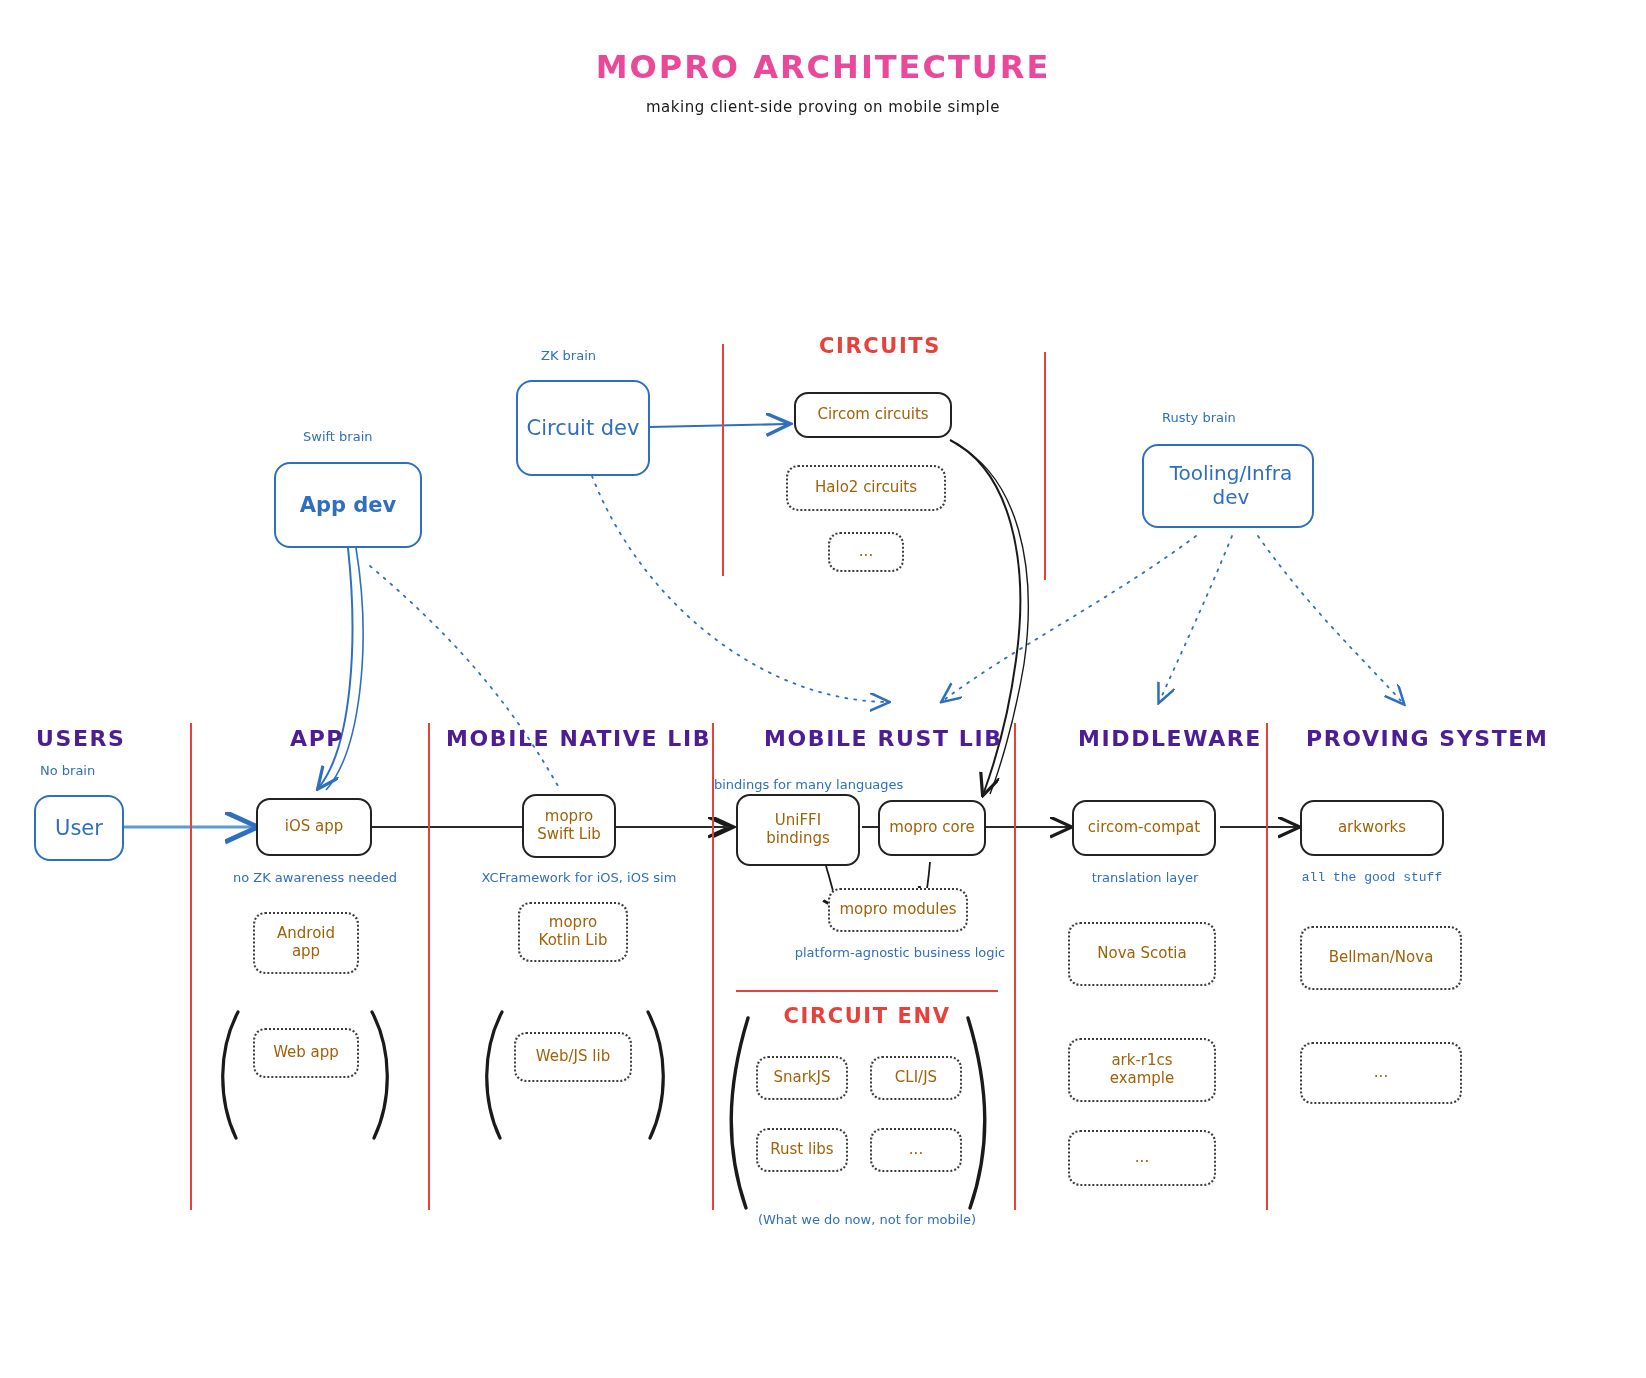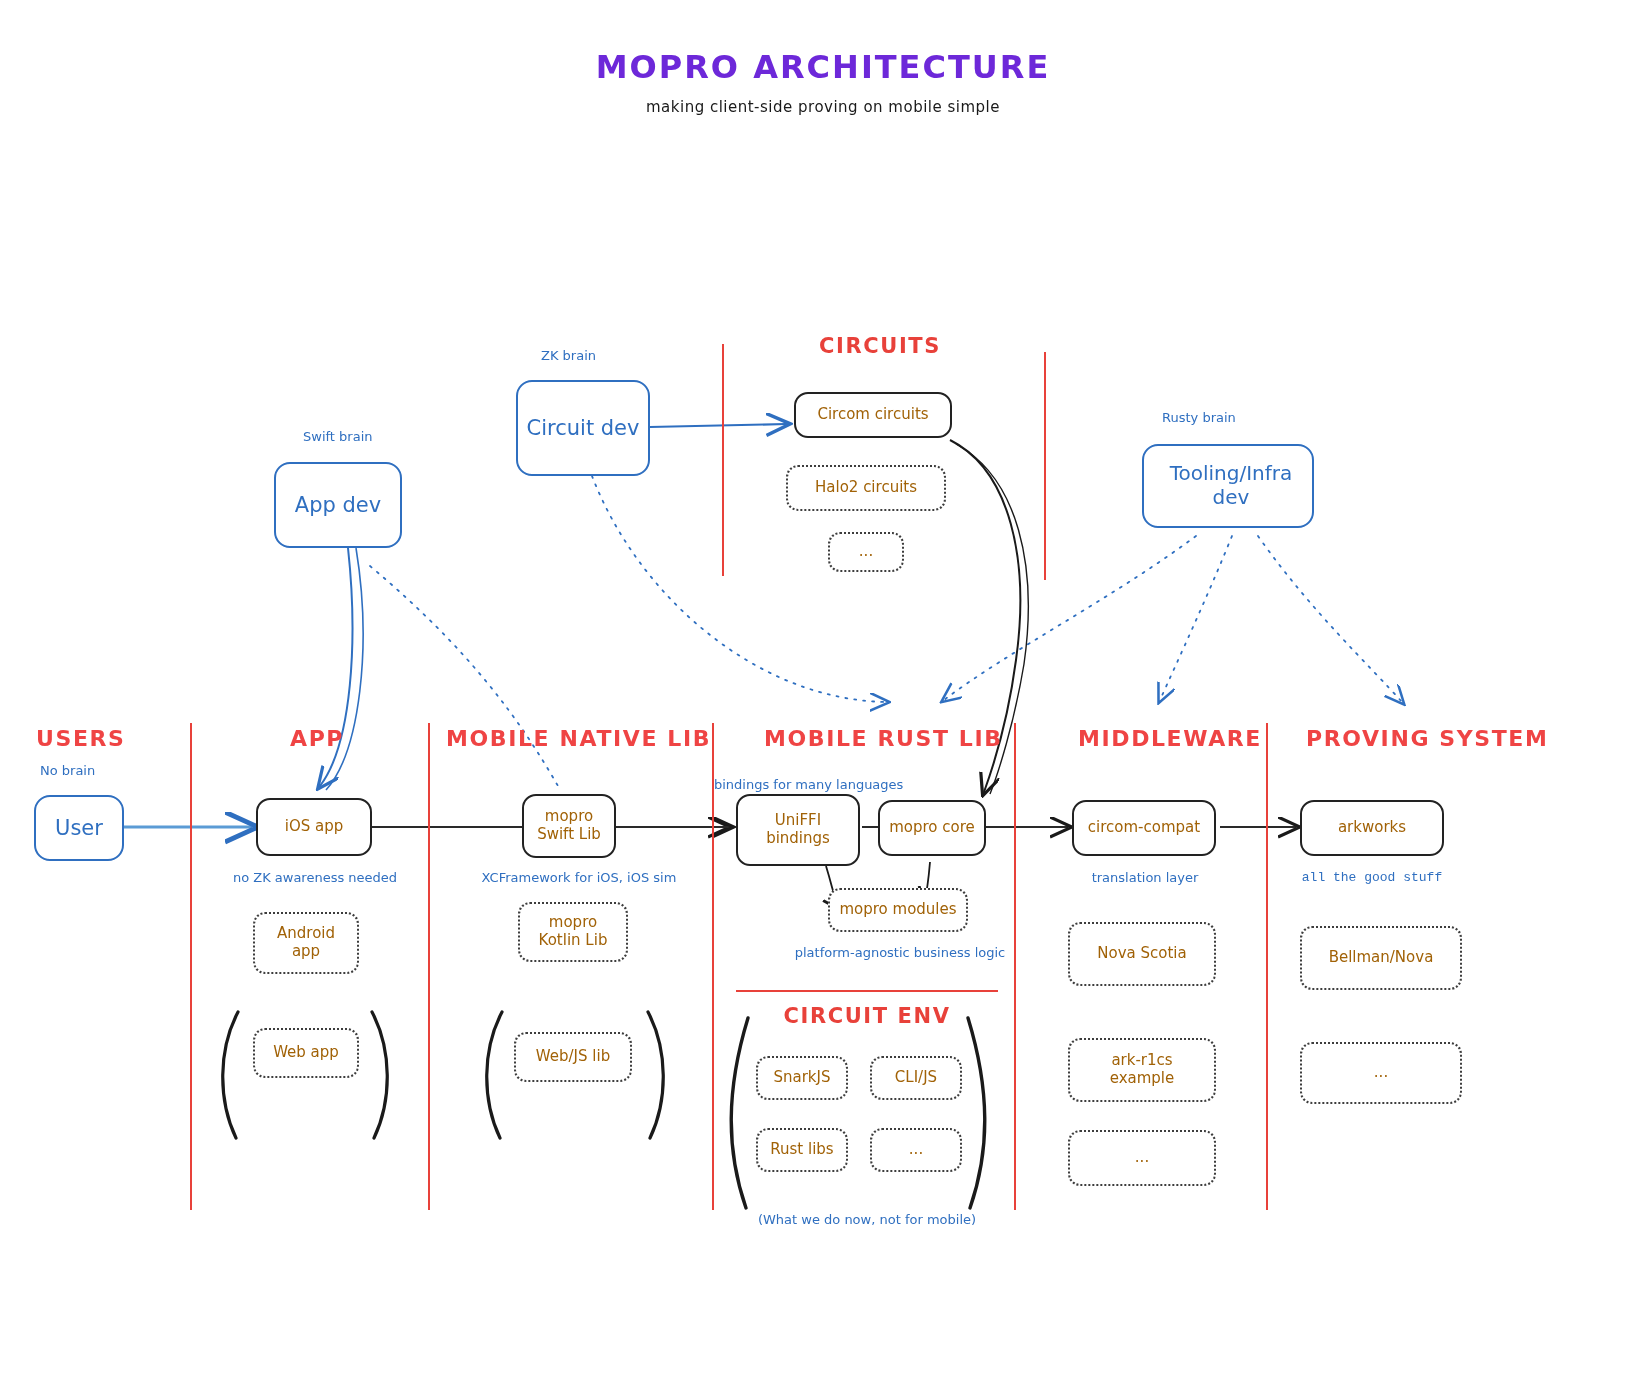--- a/index.html
+++ b/index.html
@@ -5,32 +5,32 @@
   html,body{margin:0;padding:0;background:#ffffff;}
   body{
     width:1646px;height:1378px;position:relative;overflow:hidden;
     font-family:"DejaVu Sans","Liberation Sans",sans-serif;
     color:#1a1a1a;
   }
   .abs{position:absolute;}
   
   #title{
     left:0;top:48px;width:1646px;text-align:center;
-    font-size:32px;letter-spacing:2px;font-weight:700;color:#6d28d9;
+    font-size:32px;letter-spacing:2px;font-weight:700;color:#ec4899;
     font-family:"DejaVu Sans","Liberation Sans",sans-serif;
   }
   #subtitle{
     left:0;top:98px;width:1646px;text-align:center;
     font-size:15px;color:#1a1a1a;letter-spacing:.5px;
   }
   
   .vdiv{width:2px;background:#e8413a;}
   
   .colhead{
-    color:#ef4444;font-size:22px;letter-spacing:1.6px;font-weight:700;
+    color:#4c1d95;font-size:22px;letter-spacing:1.6px;font-weight:700;
     white-space:nowrap;
   }
   .sechead{
     color:#e8413a;font-size:21px;letter-spacing:1.6px;font-weight:700;
     white-space:nowrap;text-align:center;
   }
   
   .box{
     border:2px solid #222;border-radius:14px;background:#fff;
     display:flex;align-items:center;justify-content:center;text-align:center;
@@ -125,21 +125,21 @@
 <div class="abs colhead" style="left:764px;top:726px;">MOBILE RUST LIB</div>
 <div class="abs colhead" style="left:1078px;top:726px;">MIDDLEWARE</div>
 <div class="abs colhead" style="left:1306px;top:726px;">PROVING SYSTEM</div>
 
 <div class="abs sechead" style="left:760px;top:334px;width:240px;">CIRCUITS</div>
 <div class="abs box" style="left:794px;top:392px;width:158px;height:46px;">Circom circuits</div>
 <div class="abs box dashed" style="left:786px;top:465px;width:160px;height:46px;">Halo2 circuits</div>
 <div class="abs box dashed" style="left:828px;top:532px;width:76px;height:40px;">...</div>
 
 <div class="abs ann" style="left:303px;top:429px;">Swift brain</div>
-<div class="abs box blue" style="left:274px;top:462px;width:128px;height:86px;">App dev</div>
+<div class="abs box blue" style="left:274px;top:462px;width:148px;height:86px;font-weight:bold;">App dev</div>
 
 <div class="abs ann" style="left:541px;top:348px;">ZK brain</div>
 <div class="abs box blue" style="left:516px;top:380px;width:134px;height:96px;">Circuit dev</div>
 
 <div class="abs ann" style="left:1162px;top:410px;">Rusty brain</div>
 <div class="abs box blue small" style="left:1142px;top:444px;width:172px;height:84px;padding-left:12px;">Tooling/Infra dev</div>
 
 <div class="abs ann" style="left:40px;top:763px;">No brain</div>
 <div class="abs box blue" style="left:34px;top:795px;width:90px;height:66px;">User</div>
 

